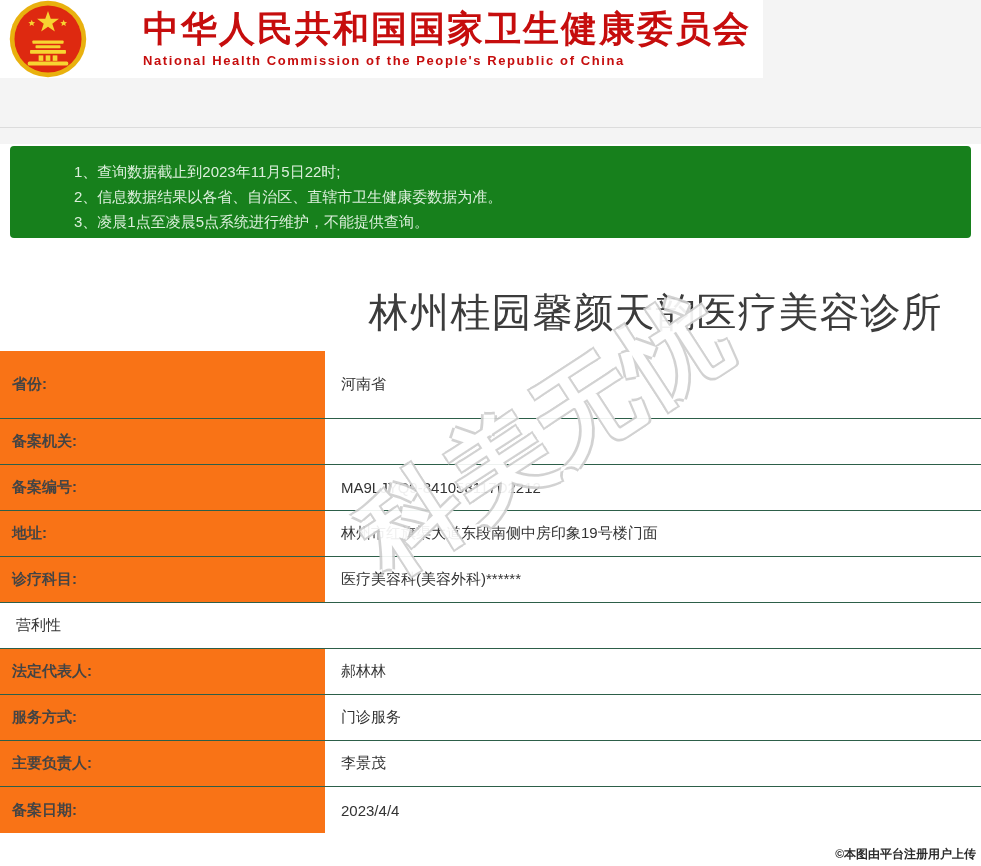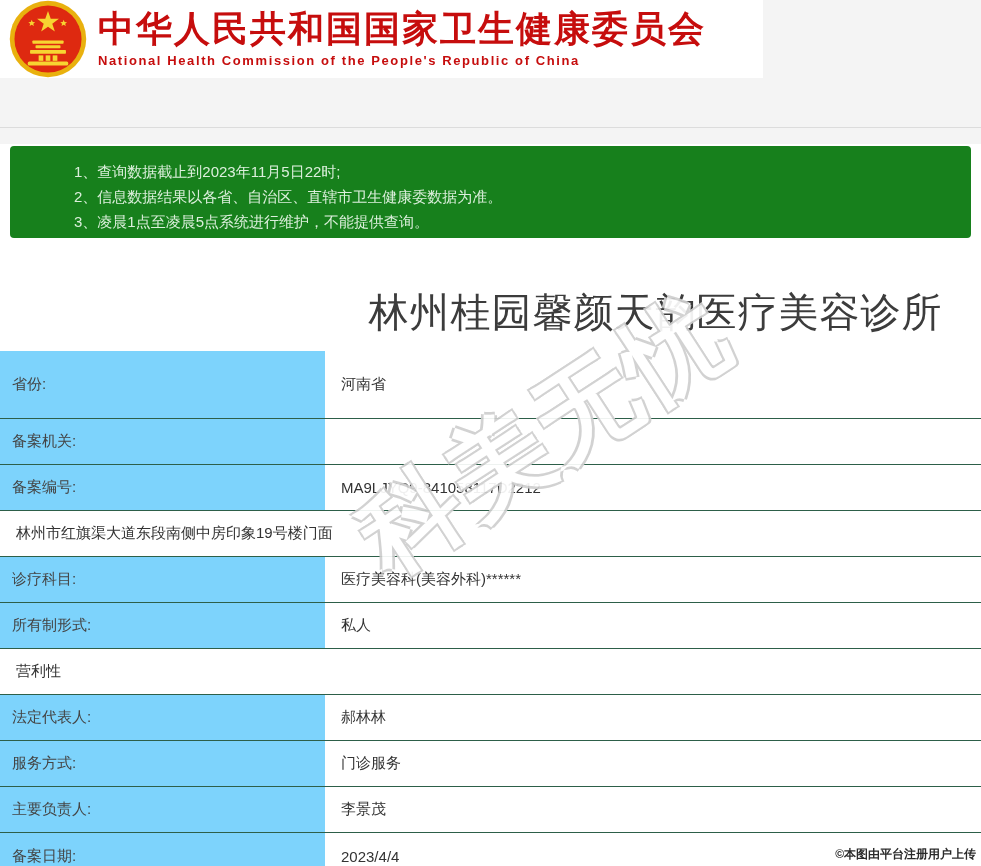--- a/index.html
+++ b/index.html
@@ -3,21 +3,21 @@
 <meta charset="utf-8">
 <style>
   * { margin:0; padding:0; box-sizing:border-box; }
   html,body { width:981px; height:866px; overflow:hidden; background:#fff;
               font-family:"Liberation Sans","DejaVu Sans",sans-serif; }
   body { position:relative; }
 
   
   .top-area { position:relative; width:981px; height:144px; background:#f4f4f4; }
   .banner { position:absolute; top:0; left:0; width:763px; height:78px; background:#ffffff;
-            display:flex; align-items:center; }
+            display:flex; align-items:center;gap:45px; }
   .emblem-wrap { width:88px; height:78px; margin-left:4px; display:flex; align-items:center; justify-content:center; }
   .banner-titles { margin-left:6px; }
   .title-cn { color:#c60d0d; font-size:36px; font-weight:bold; letter-spacing:2px; line-height:1.05; white-space:nowrap; }
   .title-en { color:#c60d0d; font-size:13px; font-weight:bold; letter-spacing:1.6px; margin-top:5px; white-space:nowrap; }
   .gray-divider { position:absolute; top:127px; left:0; width:981px; border-top:1px solid #dcdcdc; }
 
   
   .notice { margin:2px 10px 0 10px; height:92px; background:#17801c; border-radius:4px;
             padding:13px 10px 0 64px; color:#dcefdc; font-size:15px; }
   .notice-line { line-height:25px; white-space:nowrap; }
@@ -25,22 +25,22 @@
   
   .title-section { position:relative; height:113px; background:#ffffff; }
   .page-title { position:absolute; top:47px; left:330px; width:651px; text-align:center;
                 font-size:40px; font-weight:normal; color:#3c3c3c; letter-spacing:1px; white-space:nowrap; }
 
   
   .info-table { width:981px; }
   .row { display:flex; height:46px; border-bottom:1px solid #2d5f49; }
   .row:first-child { height:68px; }
   .row:last-child { border-bottom:none; }
-  .cell-label { width:325px; background:#7dd3fc; display:flex; align-items:center;
-                padding-left:12px; font-weight:normal; font-size:15px; color:#444; }
+  .cell-label { width:325px; background:#f97316; display:flex; align-items:center;
+                padding-left:12px; font-weight:bold; font-size:15px; color:#444; }
   .cell-value { flex:1; background:#ffffff; display:flex; align-items:center;
                 padding-left:16px; font-size:15px; color:#333; }
 
   
   .watermark { position:absolute; left:305px; top:340px; width:480px; height:190px;
                display:flex; align-items:center; justify-content:center;
                font-size:100px; font-weight:bold; letter-spacing:4px; color:#ffffff;
                text-shadow:2px 2px 0 #cfcfcf, -2px -2px 0 #cfcfcf, 2px -2px 0 #cfcfcf, -2px 2px 0 #cfcfcf;
                transform:rotate(-33deg); transform-origin:center; opacity:0.92;
                pointer-events:none; z-index:5; white-space:nowrap; }
@@ -96,29 +96,26 @@
     <div class="cell-value">河南省</div>
   </div>
   <div class="row">
     <div class="cell-label">备案机关:</div>
   </div>
   <div class="row">
     <div class="cell-label">备案编号:</div>
     <div class="cell-value">MA9LJYQ9-841058117D2212</div>
   </div>
   <div class="row">
+    <div class="cell-label">地址:</div>
     <div class="cell-value">林州市红旗渠大道东段南侧中房印象19号楼门面</div>
   </div>
   <div class="row">
     <div class="cell-label">诊疗科目:</div>
     <div class="cell-value">医疗美容科(美容外科)******</div>
-  </div>
-  <div class="row">
-    <div class="cell-label">所有制形式:</div>
-    <div class="cell-value">私人</div>
   </div>
   <div class="row">
     <div class="cell-value">营利性</div>
   </div>
   <div class="row">
     <div class="cell-label">法定代表人:</div>
     <div class="cell-value">郝林林</div>
   </div>
   <div class="row">
     <div class="cell-label">服务方式:</div>

